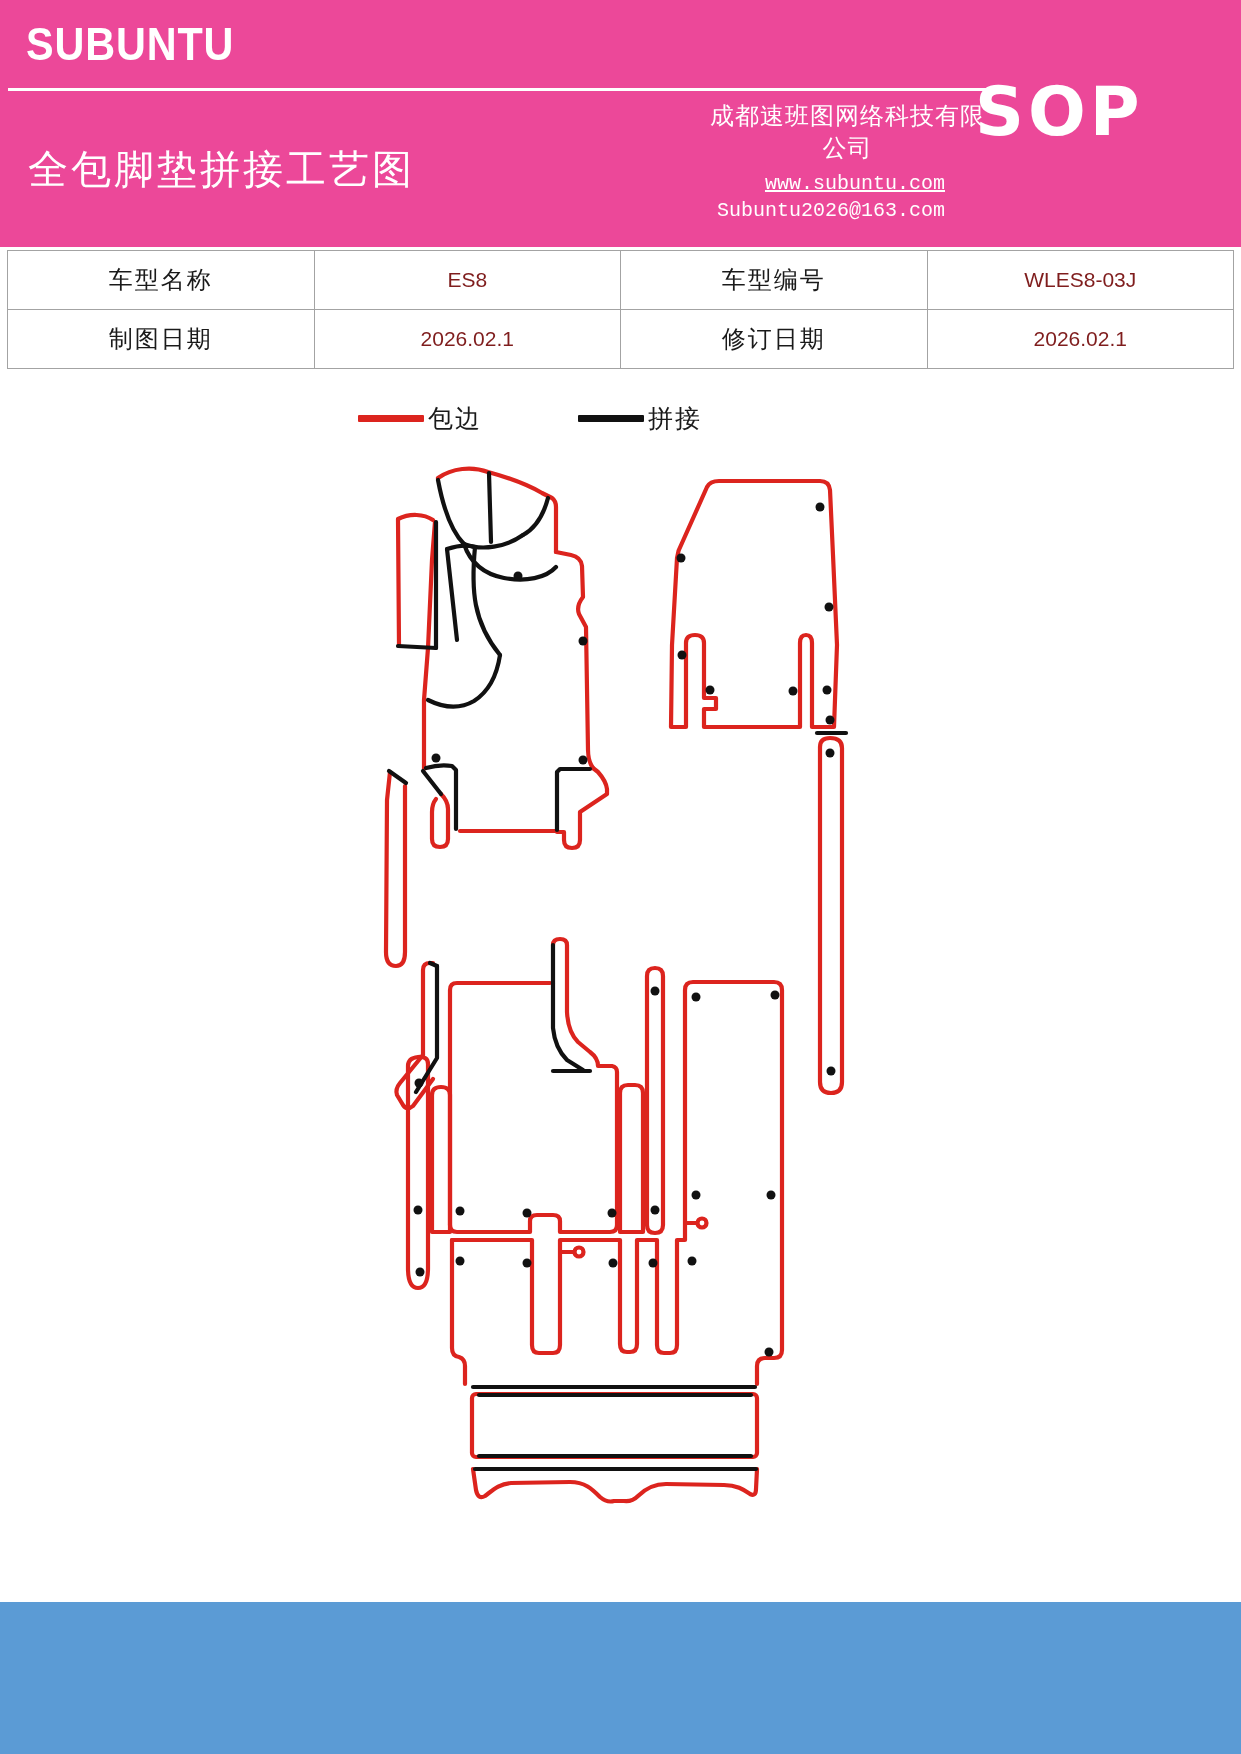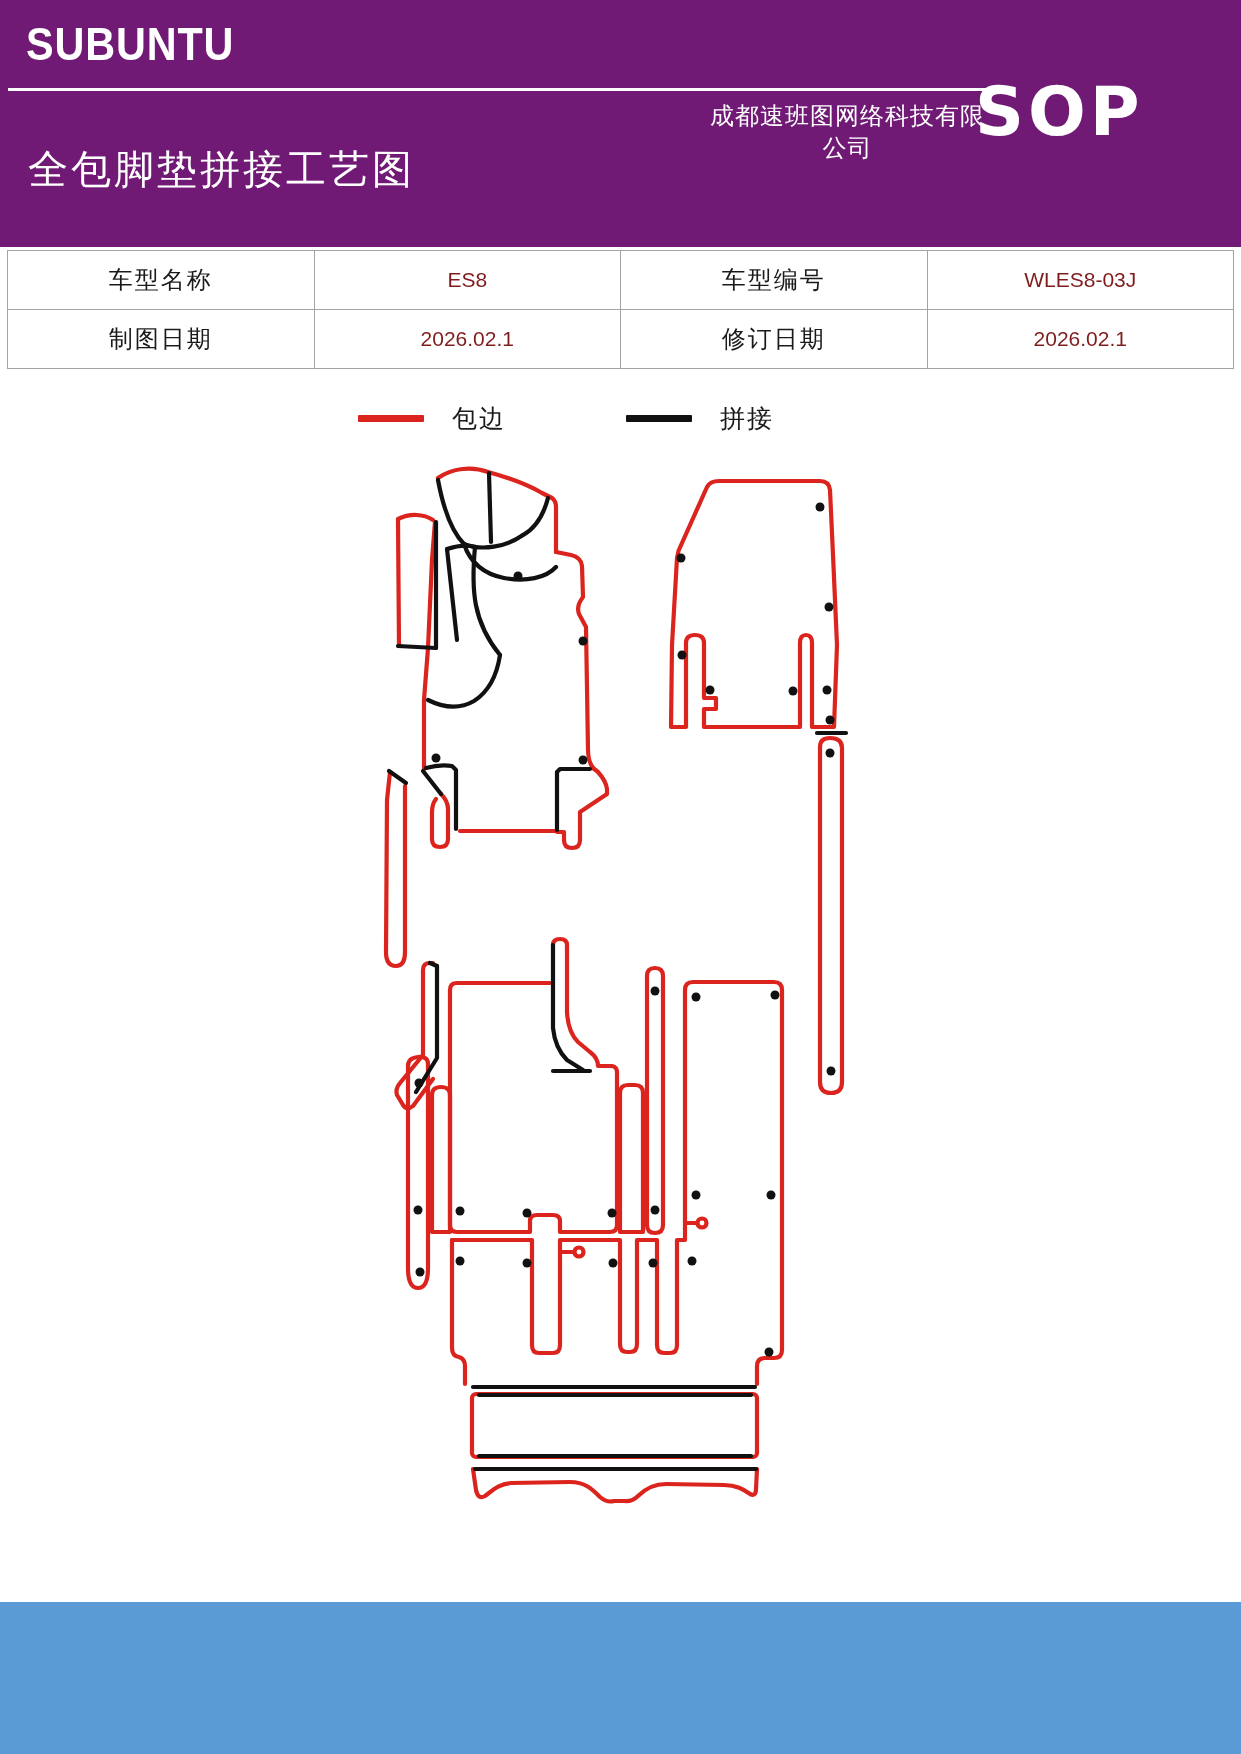--- a/index.html
+++ b/index.html
@@ -1,50 +1,54 @@
 <!DOCTYPE html>
 <html><head>
 <meta charset="utf-8">
 <style>
   html,body{margin:0;padding:0;background:#ffffff;}
   body{width:1241px;height:1754px;position:relative;font-family:"Liberation Sans",sans-serif;overflow:hidden;}
   .abs{position:absolute;}
   
-  .header{left:0;top:0;width:1241px;height:247px;background:#701a75;}
+  .header{left:0;top:0;width:1241px;height:247px;background:#ec4899;}
   .logo{left:26px;top:16px;color:#fff;font-size:47px;font-weight:bold;letter-spacing:1px;transform:scaleX(.88);transform-origin:left top;font-family:"Liberation Sans",sans-serif;}
   .hline{left:8px;top:88px;width:985px;height:3px;background:#fff;}
   .doc-title{left:28px;top:142px;color:#fff;font-size:40px;font-family:"Liberation Serif",serif;letter-spacing:3px;}
   .company-top{left:700px;top:100px;width:295px;color:#fff;font-size:24px;font-family:"Liberation Serif",serif;text-align:center;letter-spacing:1px;}
   .sop{left:975px;top:72px;color:#fff;font-size:68px;font-weight:bold;letter-spacing:4px;font-family:"DejaVu Sans",sans-serif;}
   .hlinks{left:620px;top:172px;width:325px;text-align:right;color:#fff;font-family:"Liberation Mono",monospace;}
   .hlinks .url{font-size:20px;text-decoration:underline;display:inline-block;}
   .hlinks .mail{font-size:20px;margin-top:4px;display:block;}
   
   .info-table{left:7px;top:250px;width:1227px;border-collapse:collapse;table-layout:fixed;}
   .info-table td{border:1px solid #a3a3a3;height:56px;text-align:center;vertical-align:middle;margin-top:48px;}
   .info-table td.lab{font-family:"Liberation Serif",serif;font-size:24px;color:#1a1a1a;letter-spacing:2px;}
   .info-table td.val{font-family:"Liberation Sans",sans-serif;font-size:21px;color:#7f1d1d;}
   
-  .legend{left:358px;top:402px;display:flex;align-items:center;gap:28px;}
+  .legend{left:358px;top:402px;display:flex;align-items:center;gap:4px;}
   .legend .sw{width:66px;height:7px;border-radius:1px;}
   .legend .lbl{font-family:"Liberation Serif",serif;font-size:25px;color:#1a1a1a;letter-spacing:2px;margin-right:92px;}
   
   .drawing{left:0;top:0;width:1241px;height:1754px;pointer-events:none;}
   
   .footer{left:0;top:1602px;width:1241px;height:152px;background:#5b9bd5;}
 </style>
 </head>
 <body>
 
 <div class="abs header">
   <div class="abs logo">SUBUNTU</div>
   <div class="abs hline"></div>
   <div class="abs doc-title">全包脚垫拼接工艺图</div>
   <div class="abs company-top">成都速班图网络科技有限公司</div>
   <div class="abs sop">SOP</div>
+  <div class="abs hlinks">
+    <span class="url">www.subuntu.com</span>
+    <span class="mail">Subuntu2026@163.com</span>
+  </div>
 </div>
 
 <table class="abs info-table">
   <tbody>
       <tr>
     <td class="lab">车型名称</td>
     <td class="val">ES8</td>
     <td class="lab">车型编号</td>
     <td class="val">WLES8-03J</td>
   </tr>

